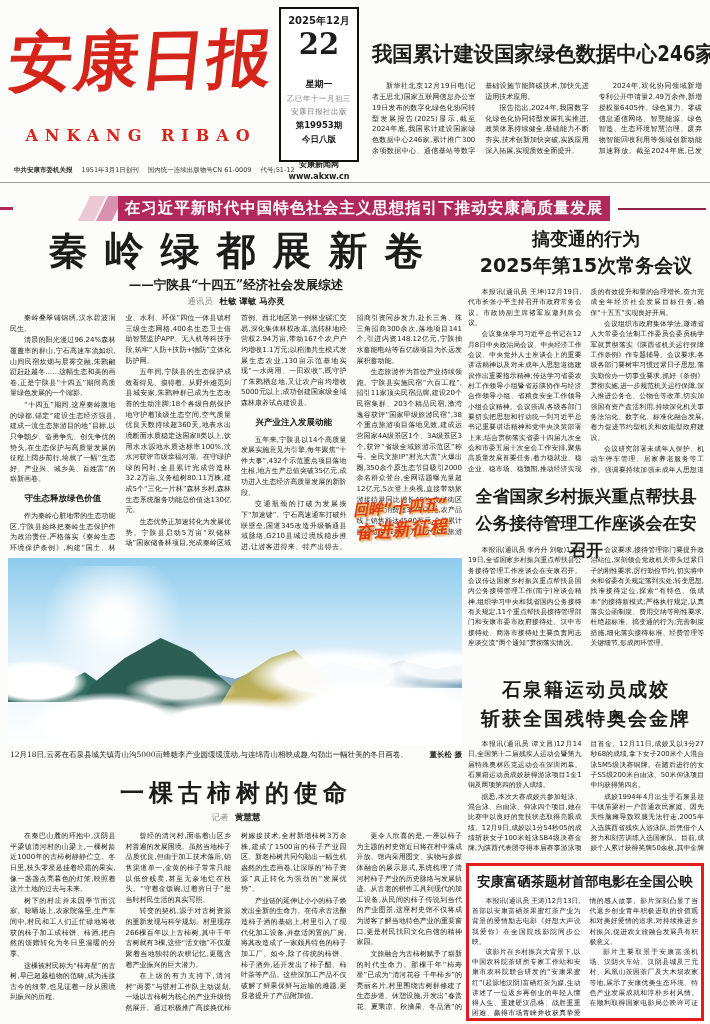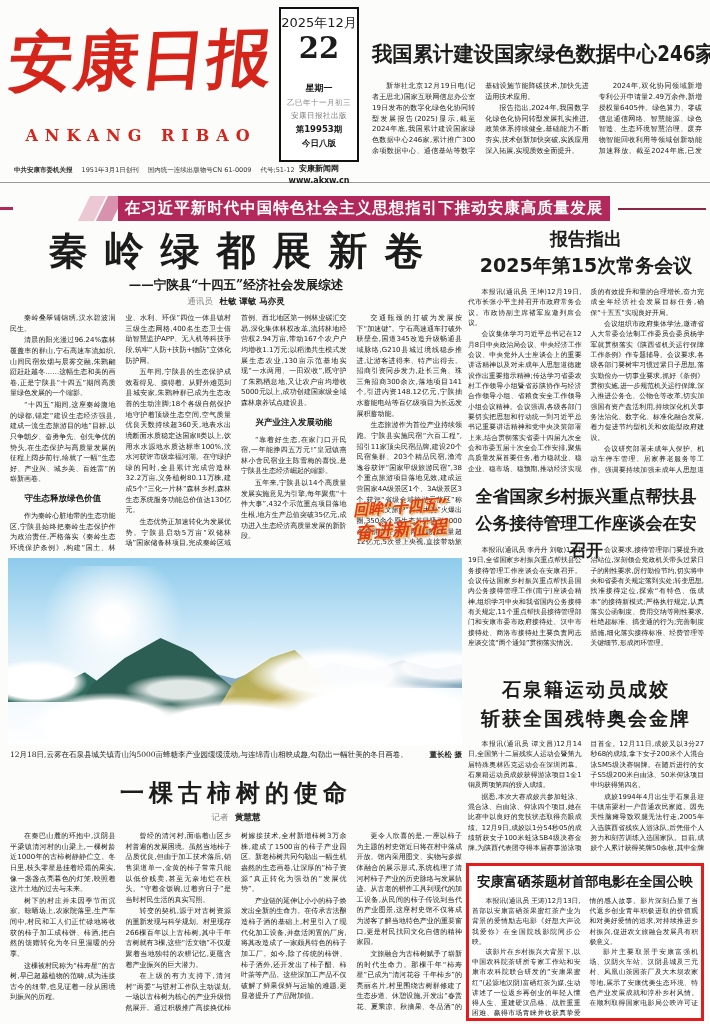--- a/index.html
+++ b/index.html
@@ -14,21 +14,21 @@
       color:#d5251b;font-family:"DejaVu Serif",serif;font-weight:bold;font-size:16px;letter-spacing:7px;}
   .mast-org{position:absolute;left:8px;top:149px;width:266px;text-align:center;
       color:#d5251b;font-weight:bold;font-size:8.5px;letter-spacing:1px;}
   .mast-foot{position:absolute;left:14px;top:166px;width:350px;font-size:6.5px;color:#333;
       display:flex;gap:9px;white-space:nowrap;}
   .mast-foot .b{font-weight:bold;}
   .rule-top{position:absolute;left:0;top:182px;width:710px;height:1px;background:#999;}
   
   .datebox{position:absolute;left:279px;top:7px;width:80px;height:155px;background:#fff;
       border:2px solid #111;text-align:center;padding-top:5px;box-sizing:border-box;}
-  .db-ym{font-size:13px;font-weight:normal;}
+  .db-ym{font-size:10px;font-weight:bold;}
   .db-day{font-size:29px;font-weight:bold;line-height:1.15;font-family:"DejaVu Serif",serif;}
   .db-week{font-size:9px;font-weight:bold;margin-top:17px;}
   .db-lunar{font-size:7.5px;color:#8a8a8a;margin-top:3px;letter-spacing:.5px;text-align:center;}
   .db-pub{font-size:7.5px;color:#777;margin-top:3px;letter-spacing:.5px;}
   .db-issue{font-size:8.5px;font-weight:bold;margin-top:3px;}
   .db-pages{font-size:8.5px;font-weight:bold;margin-top:2px;}
   .db-site{font-size:8px;font-weight:bold;margin-top:13px;}
   .db-url{font-size:8px;font-weight:bold;margin-top:2px;}
   
   .topstory{position:absolute;left:372px;top:40px;width:330px;}
@@ -161,21 +161,20 @@
   </div>
   <div class="colbody lead-body">
       <p>秦岭叠翠铺锦绣,汉水碧波润民生。</p>
       <p>清晨的阳光漫过96.24%森林覆盖率的群山,宁石高速车流如织,山间民宿炊烟与晨雾交融,朱鹮翩跹赶赴越冬……这幅生态和美的画卷,正是宁陕县“十四五”期间高质量绿色发展的一个缩影。</p>
       <p>“十四五”期间,这座秦岭腹地的绿都,锚定“建设生态经济强县,建成一流生态旅游目的地”目标,以只争朝夕、奋勇争先、创先争优的势头,在生态保护与高质量发展的征程上阔步前行,绘就了一幅“生态好、产业兴、城乡美、百姓富”的崭新画卷。</p>
       <p class="sub">守生态释放绿色价值</p>
       <p>作为秦岭心脏地带的生态功能区,宁陕县始终把秦岭生态保护作为政治责任,严格落实《秦岭生态环境保护条例》,构建“国土、林业、水利、环保”四位一体县镇村三级生态网格,400名生态卫士借助智慧监护APP、无人机等科技手段,筑牢“人防+技防+物防”立体化防护网。</p>
       <p>五年间,宁陕县的生态保护成效看得见、摸得着。从野外难觅到县城安家,朱鹮种群已成为生态改善的生动注脚;18个各级自然保护地守护着顶级生态空间,空气质量优良天数持续超360天,地表水出境断面水质稳定达国家Ⅱ类以上,饮用水水源地水质达标率100%,汶水河获评市级幸福河湖。在守绿护绿的同时,全县累计完成营造林32.2万亩,义务植树80.11万株,建成5个“三化一片林”森林乡村,森林生态系统服务功能总价值达130亿元。</p>
       <p>生态优势正加速转化为发展优势。宁陕县启动5万亩“双储林场”国家储备林项目,完成秦岭区域首例、西北地区第一例林业碳汇交易,深化集体林权改革,流转林地经营权2.94万亩,带动167个农户户均增收1.1万元;以稻渔共生模式发展生态农业,130亩示范基地实现“一水两用、一田双收”,既守护了朱鹮栖息地,又让农户亩均增收5000元以上,成功创建国家级全域森林康养试点建设县。</p>
       <p class="sub">兴产业注入发展动能</p>
-      <p>“靠着好生态,在家门口开民宿,一年能挣四五万元!”皇冠镇燕林小舍民宿业主陈雪梅的喜悦,是宁陕县生态经济崛起的缩影。</p>
       <p>五年来,宁陕县以14个高质量发展实施意见为引擎,每年聚焦“十件大事”,432个示范重点项目落地生根,地方生产总值突破35亿元,成功进入生态经济高质量发展的新阶段。</p>
       <p>交通瓶颈的打破为发展按下“加速键”。宁石高速通车打破外联壁垒,国道345改造升级畅通县域脉络,G210县城过境线稳步推进,让游客进得来、特产出得去。招商引资同步发力,赴长三角、珠三角招商300余次,落地项目141个,引进内资148.12亿元,宁陕抽水蓄能电站等百亿级项目为长远发展积蓄动能。</p>
       <p>生态旅游作为首位产业持续领跑。宁陕县实施民宿“六百工程”,招引11家顶尖民宿品牌,建设20个民宿集群、203个精品民宿,渔湾逸谷获评“国家甲级旅游民宿”,38个重点旅游项目落地见效,建成运营国家4A级景区1个、3A级景区3个,获评“省级全域旅游示范区”称号。全民文旅IP“村光大赏”火爆出圈,350余个原生态节目吸引2000余名群众登台,全网话题曝光量超12亿元,5次登上央视,直接带动旅游接待量同比增长40%,夜游街区夏季餐饮消费超3000万元,农产品线上销售额达4500万元,全县累计接待游客314.81万人次,实现旅游花费15.17亿元,同比增长74.16%、60.8%。</p>
     </div>
   <div class="badge">
     <div class="l1">回眸“十四五”</div>
     <div class="l2">奋进新征程</div>
   </div>
 
   <div class="photo">
@@ -202,21 +201,21 @@
       <p>这棵被村民称为“柿寿星”的古树,早已超越植物的范畴,成为连接古今的纽带,也见证着一段从困境到振兴的历程。</p>
       <p>曾经的清河村,面临着山区乡村普遍的发展困境。虽然当地柿子品质优良,但由于加工技术落后,销售渠道单一,金黄的柿子常常只能以低价贱卖,甚至无奈地烂在枝头。“守着金饭碗,过着穷日子”是当时村民生活的真实写照。</p>
       <p>转变的契机,源于对古树资源的重新发现与科学规划。村里现存266棵百年以上古柿树,其中千年古树就有3棵,这些“活文物”不仅凝聚着当地独特的农耕记忆,更蕴含着产业振兴的巨大潜力。</p>
       <p>在上级的有力支持下,清河村“两委”与驻村工作队主动谋划,一场以古柿树为核心的产业升级悄然展开。通过积极推广高接换优柿树嫁接技术,全村新增柿树3万余株,建成了1500亩的柿子产业园区。新老柿树共同勾勒出一幅生机盎然的生态画卷,让深厚的“柿子资源”真正转化为强劲的“发展优势”。</p>
       <p>产业链的延伸让小小的柿子焕发出全新的生命力。在传承古法酿造柿子酒的基础上,村里引入了现代化加工设备,并盘活闲置的厂房,将其改造成了一家颇具特色的柿子加工厂。如今,除了传统的柿饼、柿子酒外,还开发出了柿子醋、柿叶茶等产品。这些深加工产品不仅破解了鲜果保鲜与运输的难题,更显著提升了产品附加值。</p>
       <p>更令人欣喜的是,一座以柿子为主题的村史馆近日将在村中落成开放。馆内采用图文、实物与多媒体融合的展示形式,系统梳理了清河村柿子产业的历史脉络与发展轨迹。从古老的耕作工具到现代的加工设备,从民间的柿子传说到当代的产业图景,这座村史馆不仅将成为游客了解当地特色产业的重要窗口,更是村民找回文化自信的精神家园。</p>
       <p>文旅融合为古柿树赋予了崭新的时代生命力。那棵千年“柿寿星”已成为“清河花谷 千年柿乡”的亮丽名片,村里围绕古树群修建了生态步道、休憩设施,开发出“春赏花、夏乘凉、秋摘果、冬品酒”的全季节旅游体验。游客们在这里不仅能触摸古树的沧桑,还能亲身体验柿子酒的酿造过程,感受民谣里描绘的乡土风情。</p>
     </div>
 
   <div class="rhead r1h">
-    <span class="hl">报告指出</span>
+    <span class="hl">搞变通的行为</span>
     <span class="hl hl2">2025年第15次常务会议</span>
   </div>
   <div class="colbody r1b">
       <p>本报讯(通讯员 王坤)12月19日,代市长张小平主持召开市政府常务会议。市政协副主席褚军应邀列席会议。</p>
       <p>会议集体学习习近平总书记在12月8日中央政治局会议、中央经济工作会议、中央党外人士座谈会上的重要讲话精神以及对未成年人思想道德建设作出重要指示精神;传达学习省委农村工作领导小组暨省苏陕协作与经济合作领导小组、省粮食安全工作领导小组会议精神。会议强调,各级各部门要切实把思想和行动统一到习近平总书记重要讲话精神和党中央决策部署上来,结合贯彻落实省委十四届九次全会和市委五届十次全会工作安排,聚焦高质量发展首要任务,着力稳就业、稳企业、稳市场、稳预期,推动经济实现质的有效提升和量的合理增长,奋力完成全年经济社会发展目标任务,确保“十五五”实现良好开局。</p>
       <p>会议组织市政府集体学法,邀请省人大常委会法制工作委员会委员杨学军就贯彻落实《陕西省机关运行保障工作条例》作专题辅导。会议要求,各级各部门要树牢习惯过紧日子思想,落实勤俭办一切事业要求,抓好《条例》贯彻实施,进一步规范机关运行保障,深入推进公务仓、公物仓等改革,切实加强国有资产盘活利用,持续深化机关事务法治化、数字化、标准化融合发展,着力促进节约型机关和效能型政府建设。</p>
       <p>会议研究部署未成年人保护、机动车停车管理、居家养老服务等工作。强调要持续加强未成年人思想道德建设,健全学校家庭社会协同育人机制,扎实开展打击侵害未成年人犯罪专项行动,为未成年人健康成长营造良好环境。要聚焦解决停车供需矛盾,深入挖掘城镇公共空间潜力,科学合理配置停车资源,严格规范经营管理和停车秩序,更好满足群众合理停车需求。要积极应对人口老龄化,坚持以居家老年人服务需求为导向,充分激发政府、市场、社会、家庭等多元主体的积极性,不断优化资源配置,配套完善服务供给体系,促进养老服务高质量发展。会议还研究了其他事项。</p>
     </div>
 
   <div class="rhead r2h">

